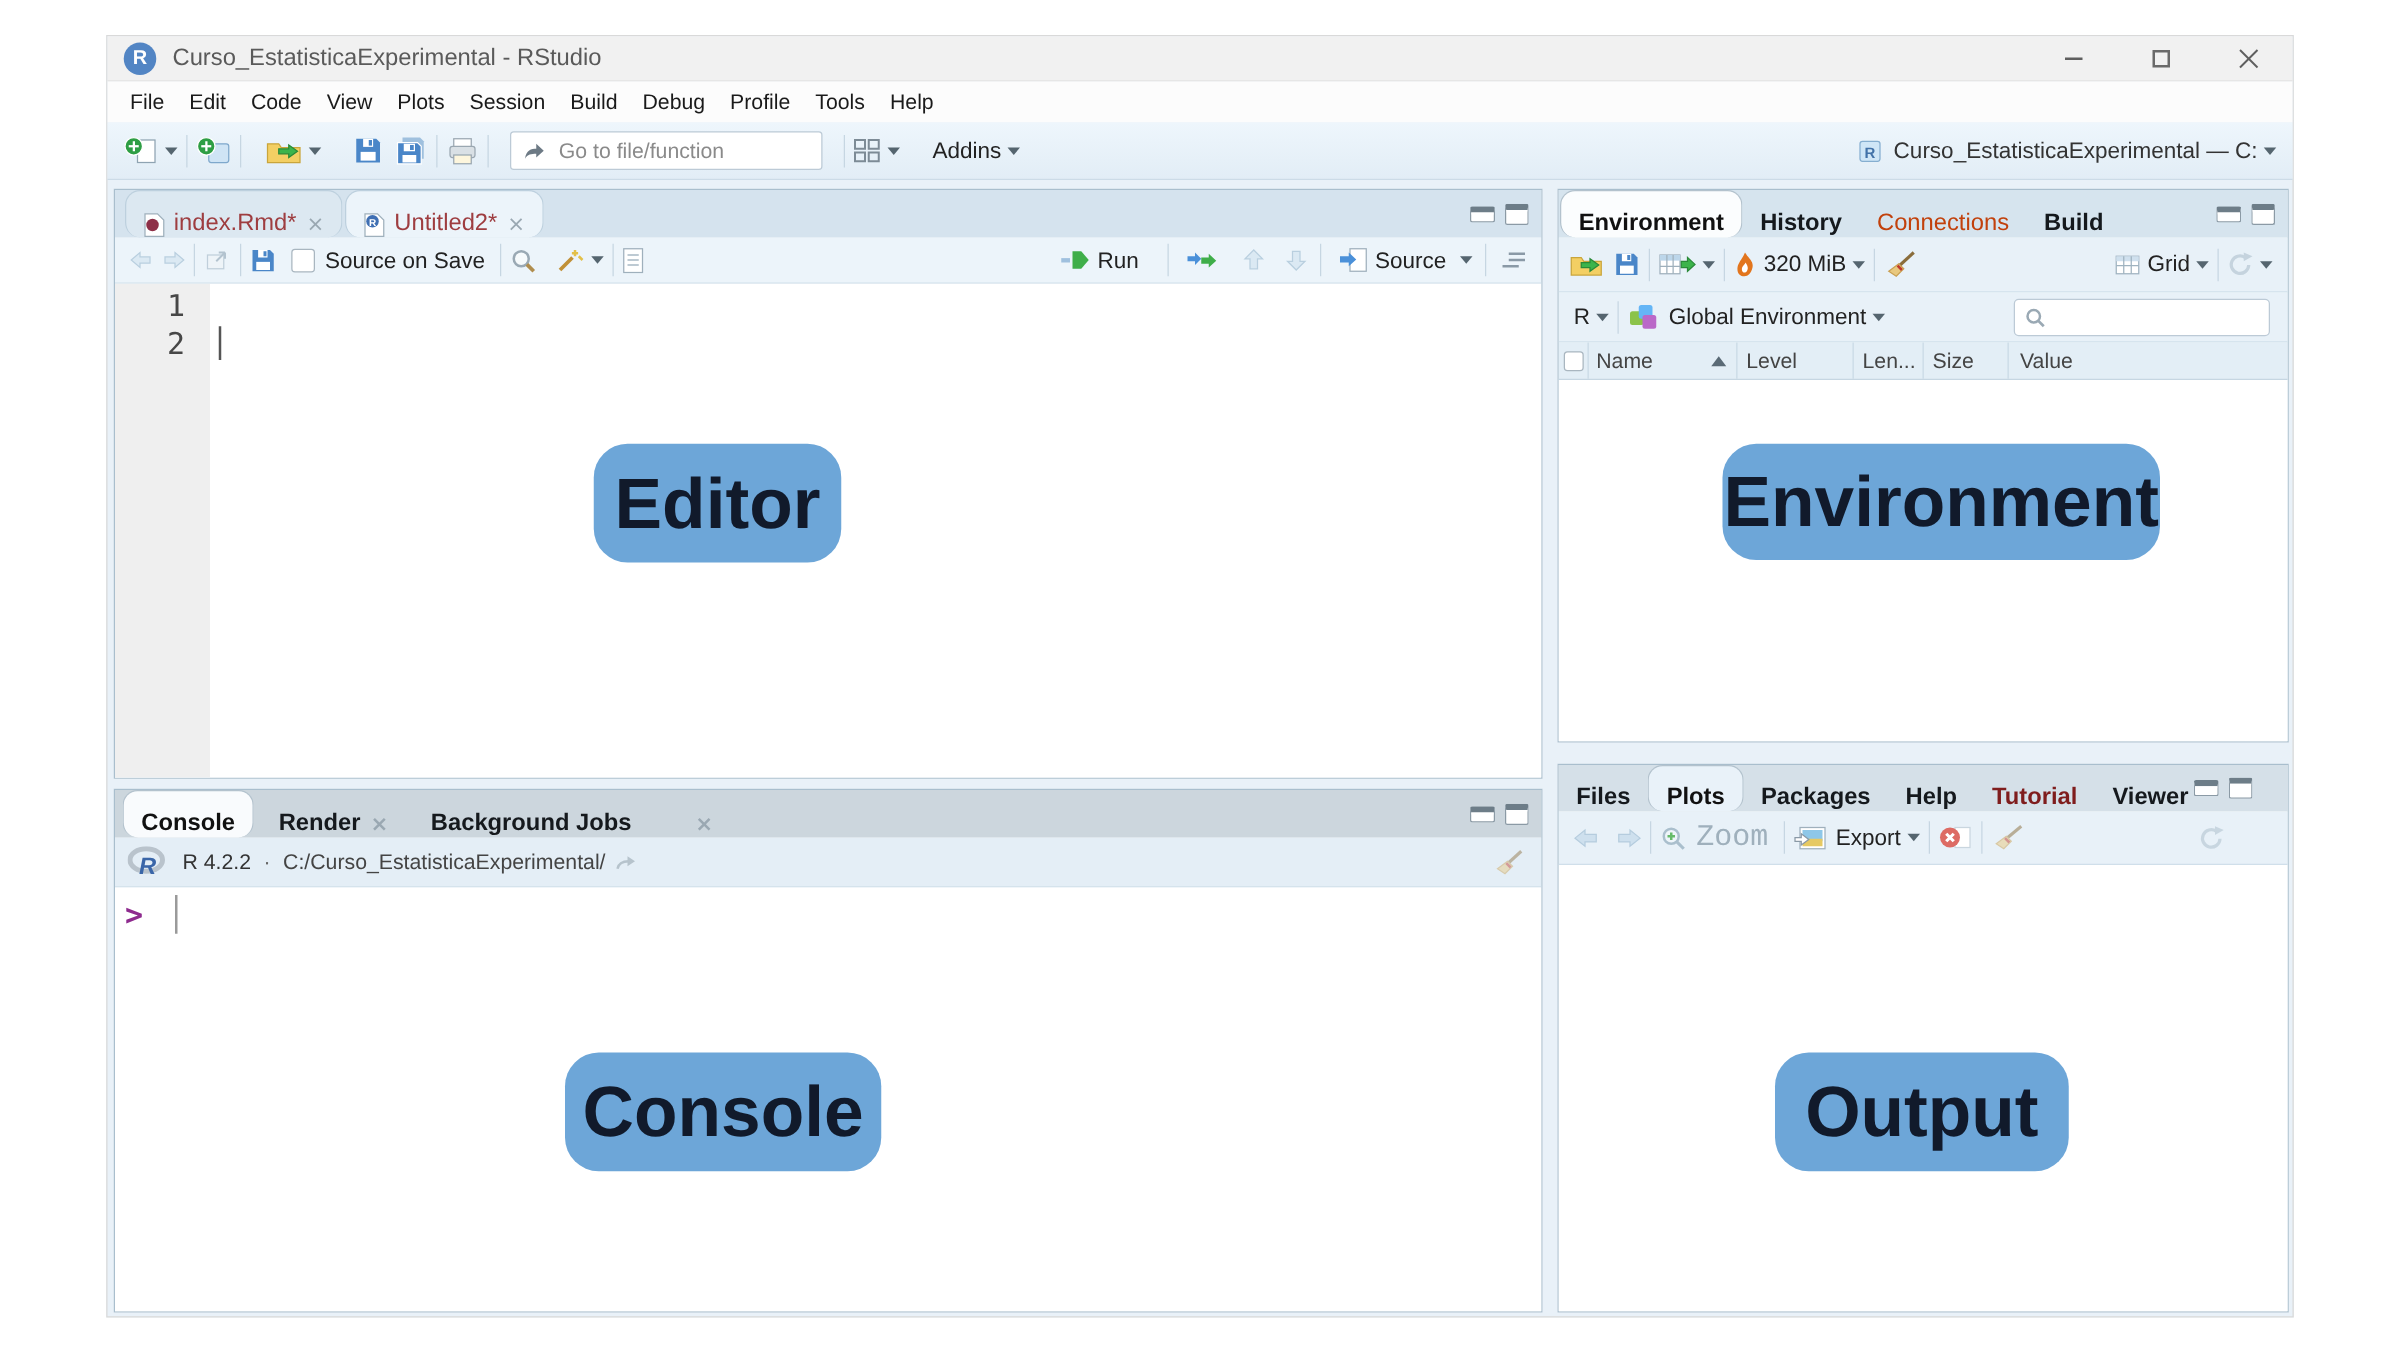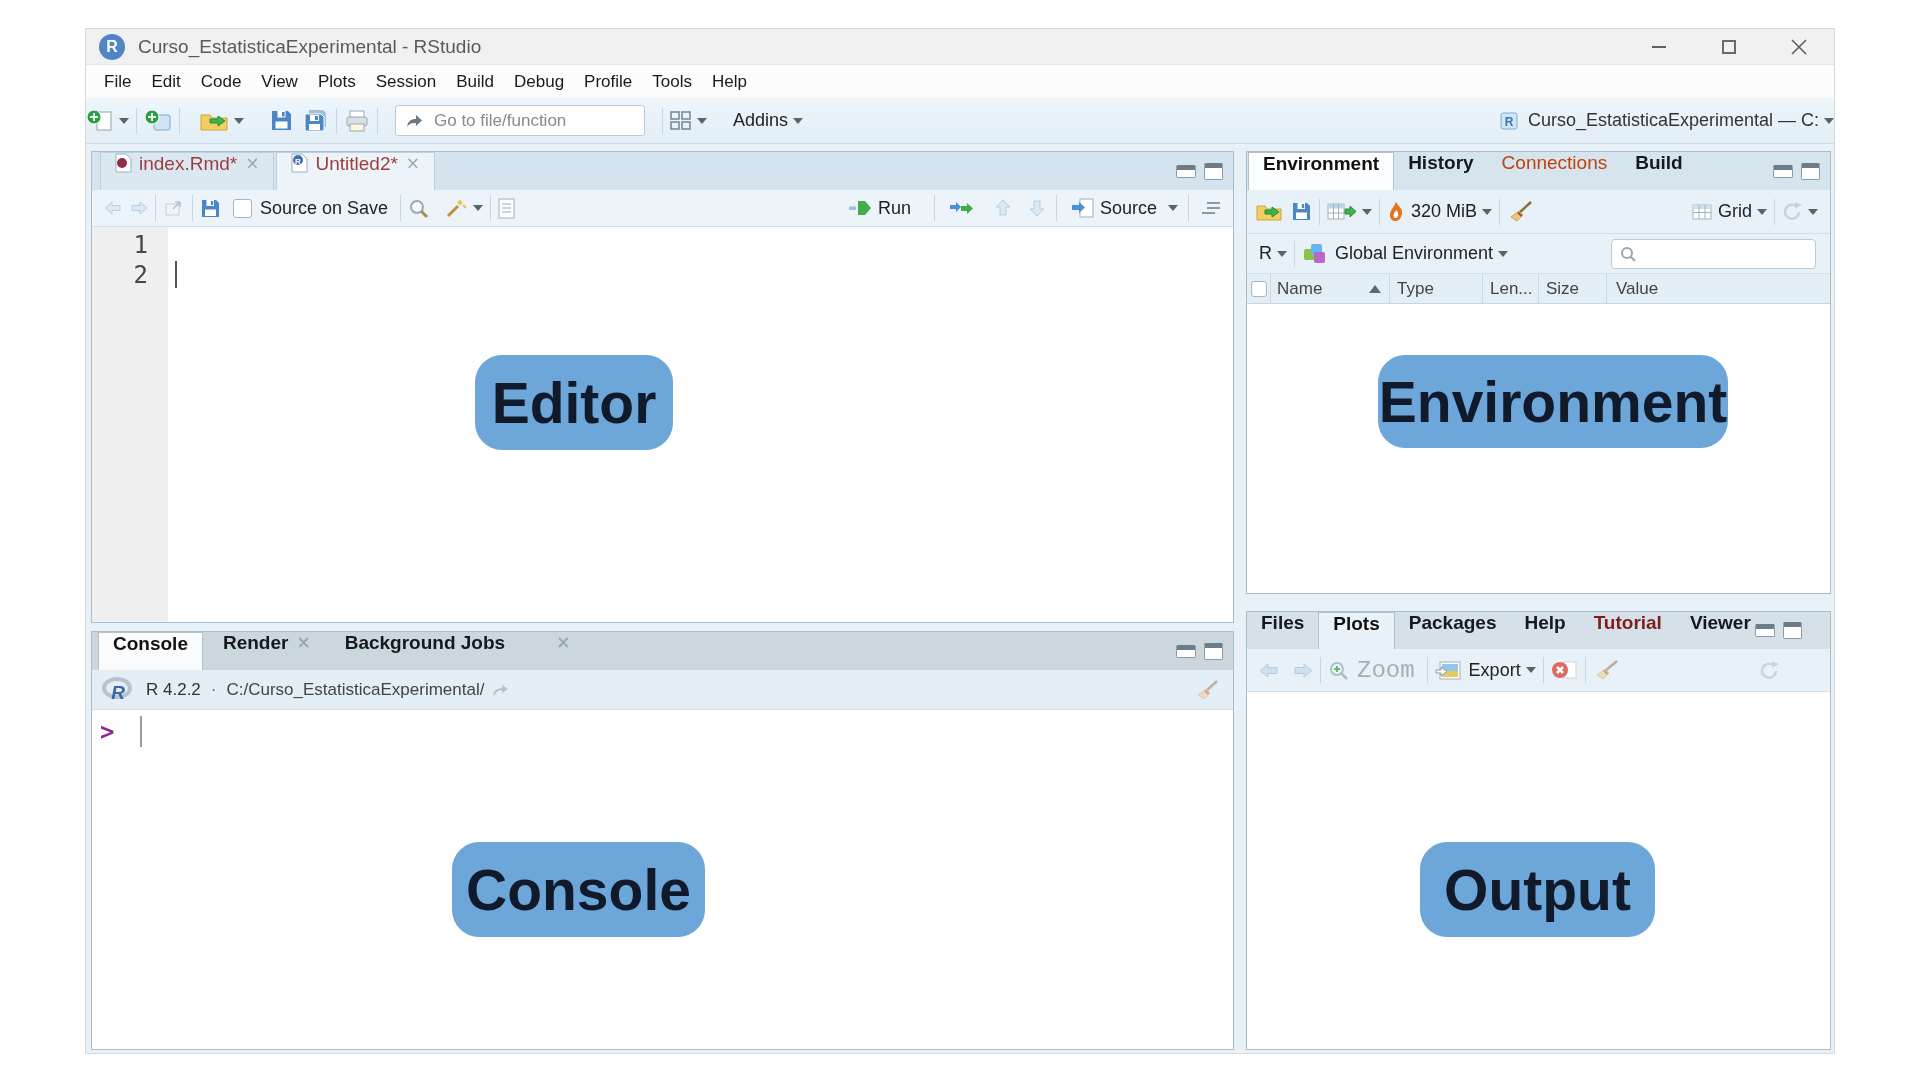--- a/index.html
+++ b/index.html
@@ -7,28 +7,28 @@
 .window { position:absolute; left:85px; top:28px; width:1750px; height:1026px; background:#e9f1f8; border:1px solid #d9d9d9; }
 .titlebar { height:36px; background:#f1f1f1; display:flex; align-items:center; position:relative; border-bottom:1px solid #e6e6e6;}
 .r-badge { width:26px; height:26px; border-radius:50%; background:#5285c4; color:#fff; margin-left:13px; display:flex; align-items:center; justify-content:center; font-size:16px; font-weight:bold; }
 .title-text { margin-left:13px; font-size:19px; color:#5a5a5a; }
 .win-controls { position:absolute; right:0; top:0; height:100%; display:flex; }
 .win-btn { width:70px; height:100%; display:flex; align-items:center; justify-content:center; }
 .win-min-glyph { width:14px; height:2px; background:#5f5f5f; }
 .win-max-glyph { width:14px; height:14px; border:2px solid #6a6a6a; }
 .menubar { height:33px; background:#fcfcfc; display:flex; align-items:center; padding-left:8px; }
 .menu-item { padding:0 10px; font-size:17px; color:#1a1a1a; }
-.toolbar { height:46px; background:linear-gradient(#eef6fc,#e2edf6); border-bottom:1px solid #ccdbe7; display:flex; align-items:center; padding:0 0; }
+.toolbar { height:46px; background:linear-gradient(#eef6fc,#e2edf6); border-bottom:1px solid #ccdbe7; display:flex; align-items:center; padding:0 13px; }
 .vdiv { width:1px; height:26px; background:#c6d6e2; margin:0 7px; flex:none;}
 .caret { width:0; height:0; border-left:5px solid transparent; border-right:5px solid transparent; border-top:6px solid #55656f; display:inline-block; margin-left:5px; flex:none;}
 .icon { display:inline-flex; align-items:center; justify-content:center; flex:none; }
 .content { position:relative; height:911px; }
 .pane { position:absolute; background:#fff; border:1px solid #a9becd; display:flex; flex-direction:column; }
 .tabbar { display:flex; align-items:stretch; flex:none; position:relative;}
-.tab { display:flex; align-items:flex-start; padding:0 14px; font-size:19px; }
+.tab { display:flex; align-items:flex-end; padding:0 14px; font-size:19px;border-radius:12px; }
 .panebtns { margin-left:auto; display:flex; align-items:center; gap:8px; padding-right:10px;}
 .pane-min { width:20px; height:13px; background:#fff; border:1px solid #8b9aa5; border-top:5px solid #6d7d88; border-radius:2px; }
 .pane-max { width:19px; height:17px; background:#fff; border:1px solid #8b9aa5; border-top:5px solid #6d7d88; border-radius:2px; }
 .closex { font-size:17px; color:#9aa8b2; margin-left:8px; font-family:"DejaVu Sans",sans-serif;}
 .spinner { display:inline-flex; flex-direction:column; margin-left:6px; gap:2px; }
 .spin-up { width:0;height:0;border-left:4px solid transparent;border-right:4px solid transparent;border-bottom:5px solid #6a7a86;}
 .spin-dn { width:0;height:0;border-left:4px solid transparent;border-right:4px solid transparent;border-top:5px solid #6a7a86;}
 .cb { width:19px; height:19px; background:#fff; border:1px solid #a9b6c0; border-radius:3px; flex:none;}
 .overlay-label { position:absolute; background:#6da6d8; border-radius:27px; display:flex; align-items:center; justify-content:center; font-weight:bold; font-size:57px; color:#111a2b; letter-spacing:0px; z-index:50;}
 .ptoolbar { display:flex; align-items:center; flex:none; background:#e8f1f8; border-bottom:1px solid #d0dfea; padding:0 6px;}
@@ -463,21 +463,21 @@
         </span>
       </div>
       <div style="height:30px; background:#e3eef6; border-bottom:1px solid #c6d6e2; display:flex; align-items:center; font-size:17px; color:#444;">
         <span style="width:24px; display:flex; justify-content:center; border-right:1px solid #c9d9e5; height:100%; align-items:center;">
             <span class="cb" style="width:16px;height:16px;"></span>
           </span>
         <span style="width:119px; padding-left:6px; border-right:1px solid #c9d9e5; height:100%; display:flex; align-items:center;">
             <span>Name</span>
             <span style="margin-left:auto; margin-right:8px; width:0;height:0;border-left:6px solid transparent;border-right:6px solid transparent;border-bottom:8px solid #5a6a76;"></span>
           </span>
-        <span style="width:93px; padding-left:7px; border-right:1px solid #c9d9e5; height:100%; display:flex; align-items:center;">Type</span>
+        <span style="width:93px; padding-left:7px; border-right:1px solid #c9d9e5; height:100%; display:flex; align-items:center;">Level</span>
         <span style="width:56px; padding-left:7px; border-right:1px solid #c9d9e5; height:100%; display:flex; align-items:center;">Len...</span>
         <span style="width:68px; padding-left:7px; border-right:1px solid #c9d9e5; height:100%; display:flex; align-items:center;">Size</span>
         <span style="flex:1; padding-left:9px; height:100%; display:flex; align-items:center;">Value</span>
       </div>
       <div style="flex:1; background:#fff;"></div>
     </div>
 
     <div class="pane" style="left:1160px; top:467px; width:585px; height:439px;">
       <div class="tabbar" style="height:37px; background:#d5e0e8;">
         <div class="tab" style="color:#15191d; font-weight:bold;">

